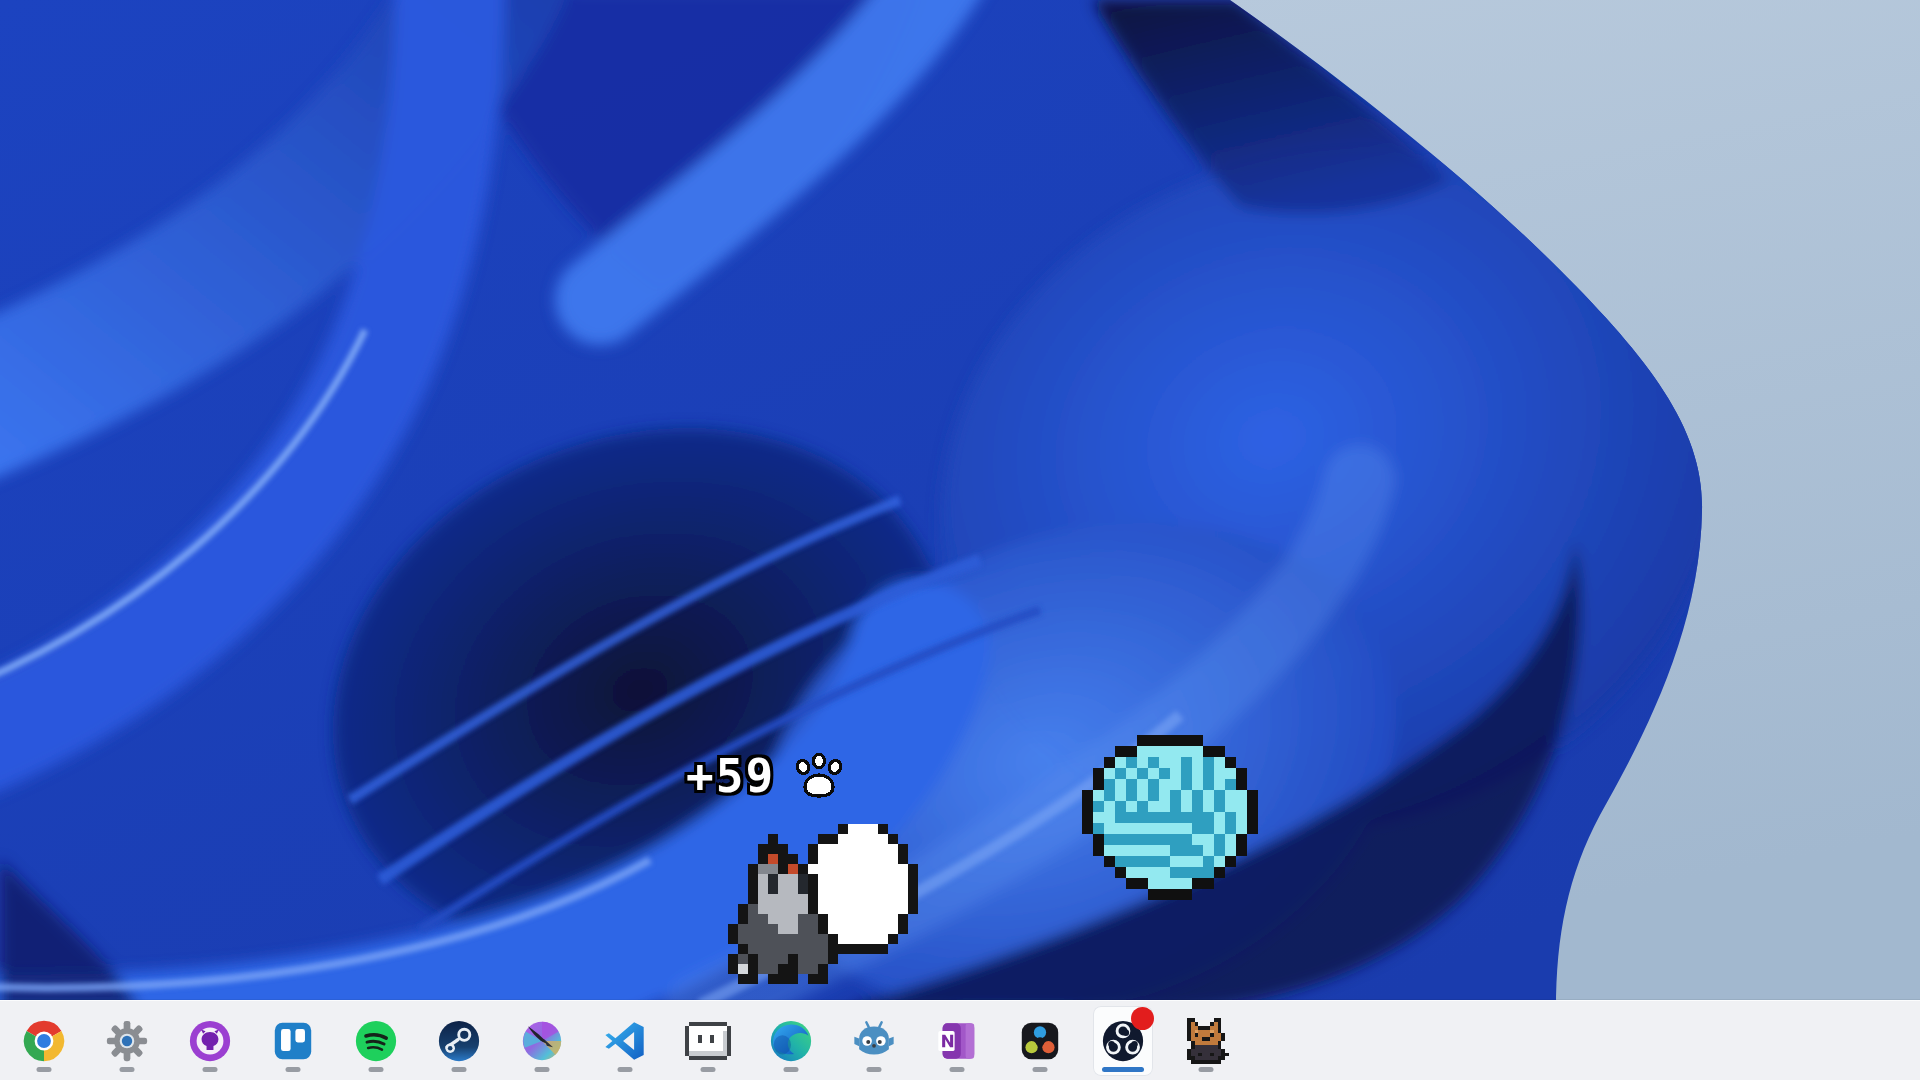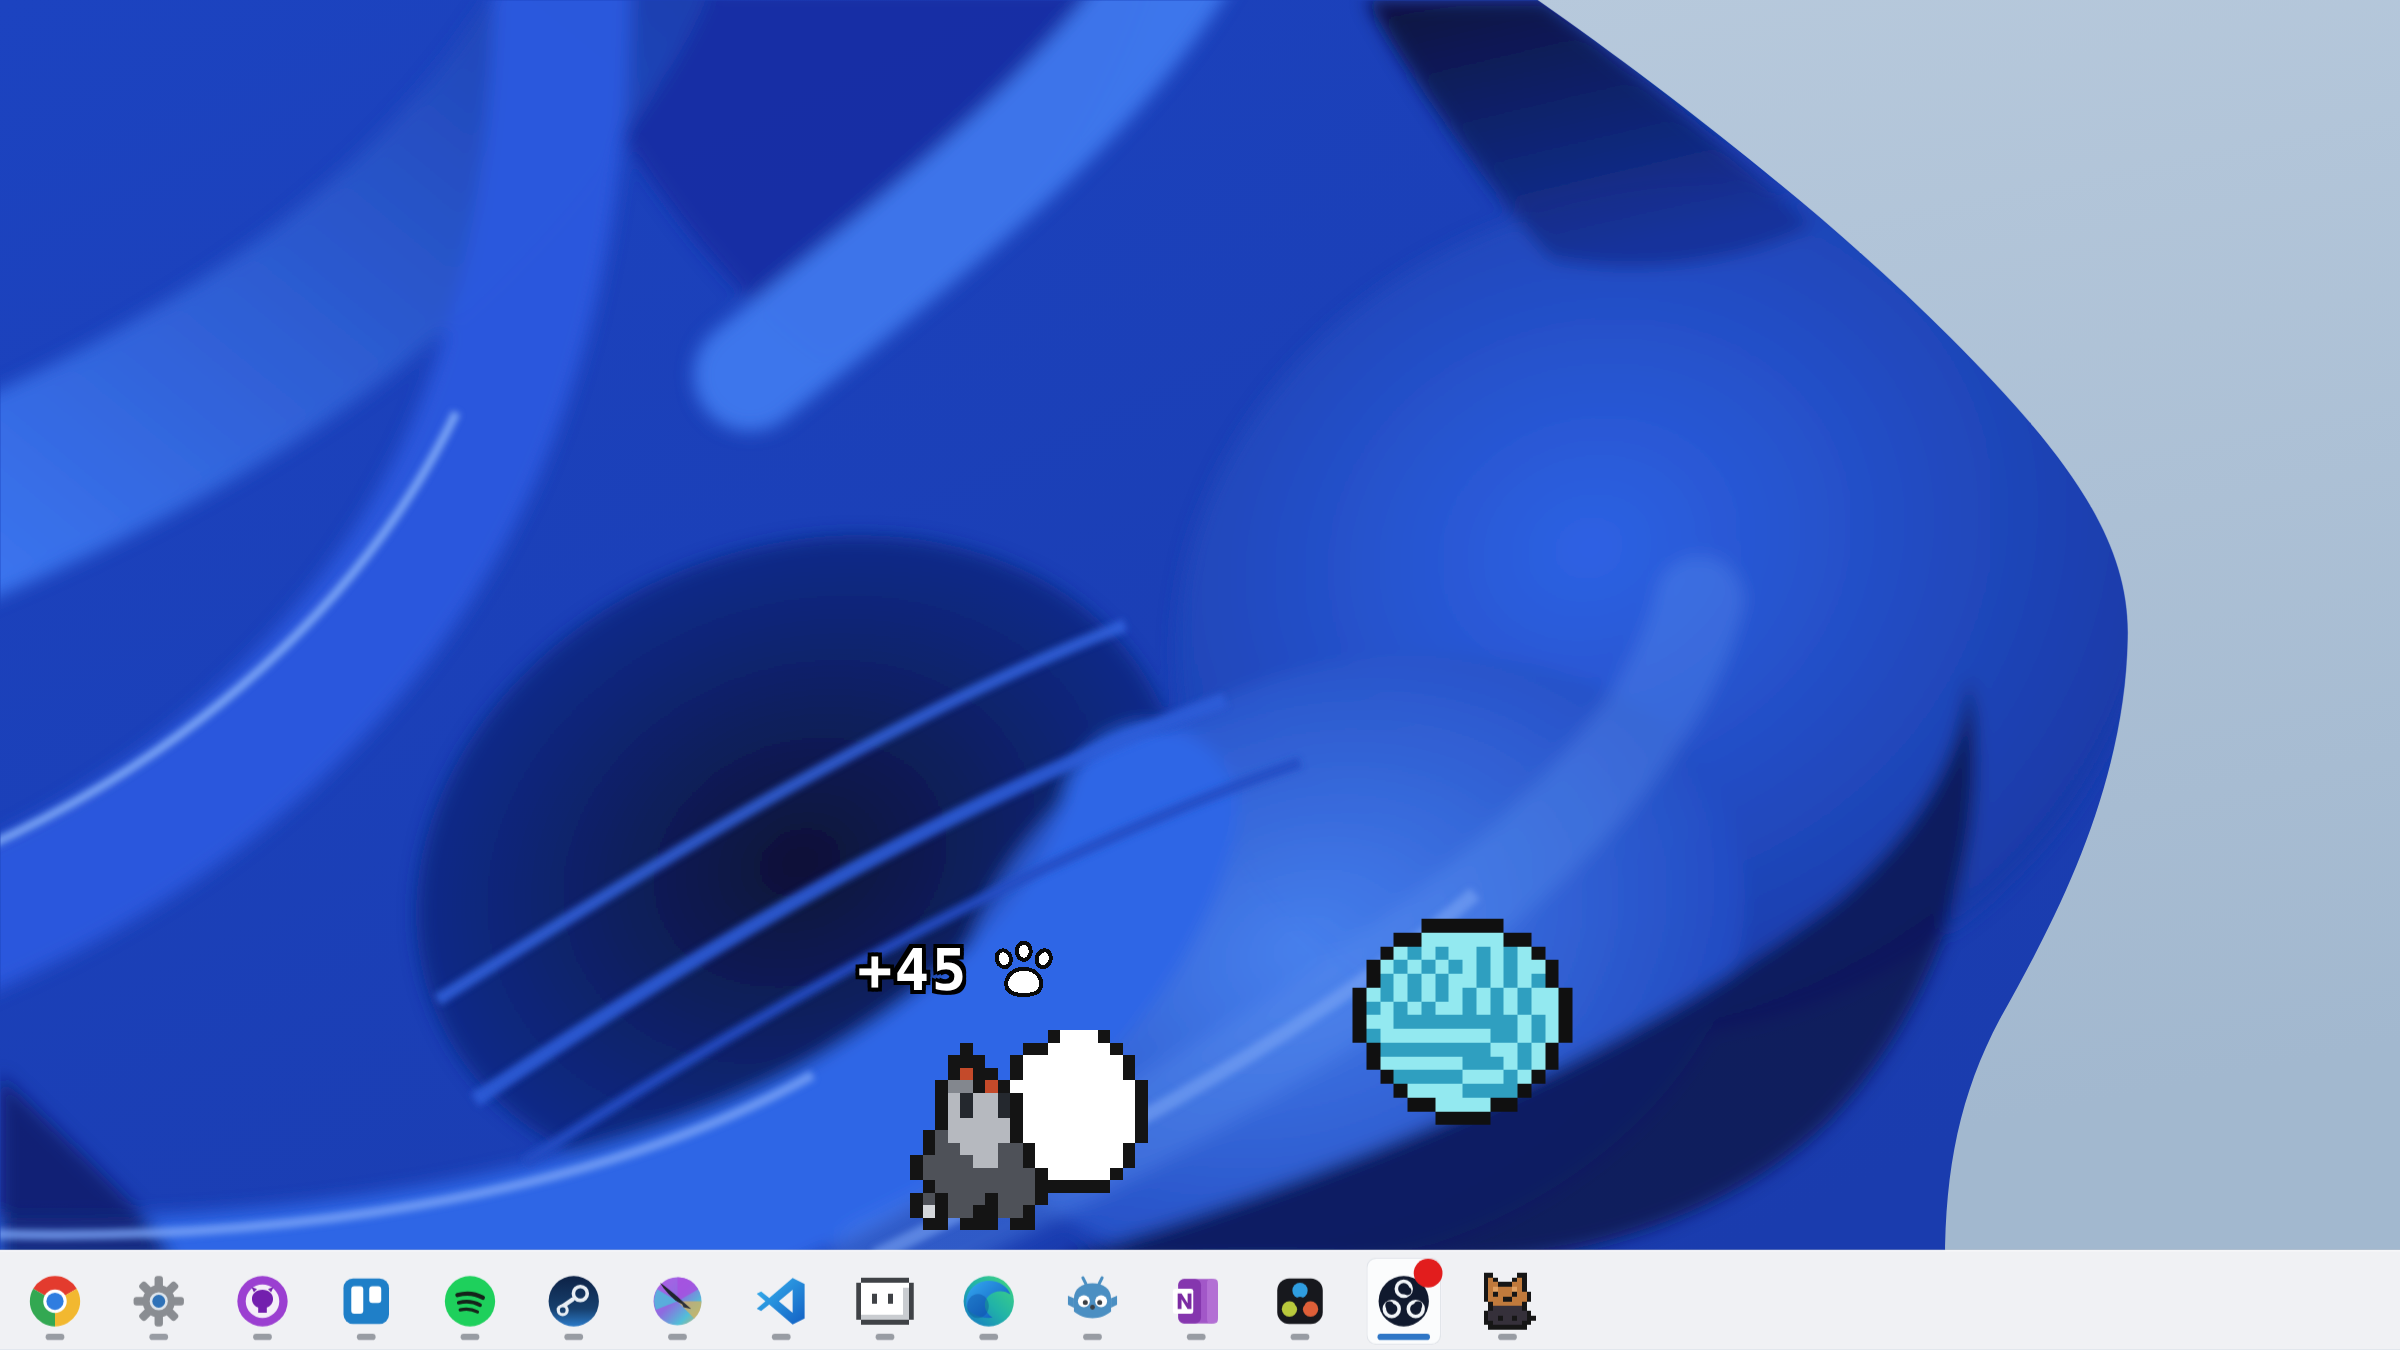--- a/index.html
+++ b/index.html
@@ -114,21 +114,21 @@
         <path d="M350,800 C540,680 720,570 900,500" stroke="#3566e2" stroke-width="10" fill="none" opacity="0.8"></path>
 
         <path d="M-65,700 C130,625 285,495 365,330" stroke="#85aef8" stroke-width="7" fill="none" opacity="0.85"></path>
         <path d="M-60,985 C220,1000 480,955 650,860" stroke="#7aa4f6" stroke-width="8" fill="none" opacity="0.8"></path>
         <path d="M700,1005 C860,925 1040,835 1180,715" stroke="#7fa8f5" stroke-width="12" fill="none" opacity="0.55"></path>
       </g>
     </g>
   </svg>
 
   <div class="score-popup">
-    <span class="score-text">+45</span>
+    <span class="score-text">+59</span>
     <svg width="56" height="52" viewBox="0 0 56 52" shape-rendering="crispEdges">
       <g fill="#ffffff" stroke="#0a0a0a" stroke-width="3.2">
         <ellipse cx="12" cy="17" rx="5.6" ry="6.8" transform="rotate(-18 12 17)"></ellipse>
         <ellipse cx="28" cy="11" rx="5.6" ry="6.8"></ellipse>
         <ellipse cx="44" cy="17" rx="5.6" ry="6.8" transform="rotate(18 44 17)"></ellipse>
         <path d="M28 25c8 0 14 5.5 14 12 0 5.5-4.5 9-14 9s-14-3.5-14-9c0-6.5 6-12 14-12z"></path>
       </g>
     </svg>
   </div>
 

